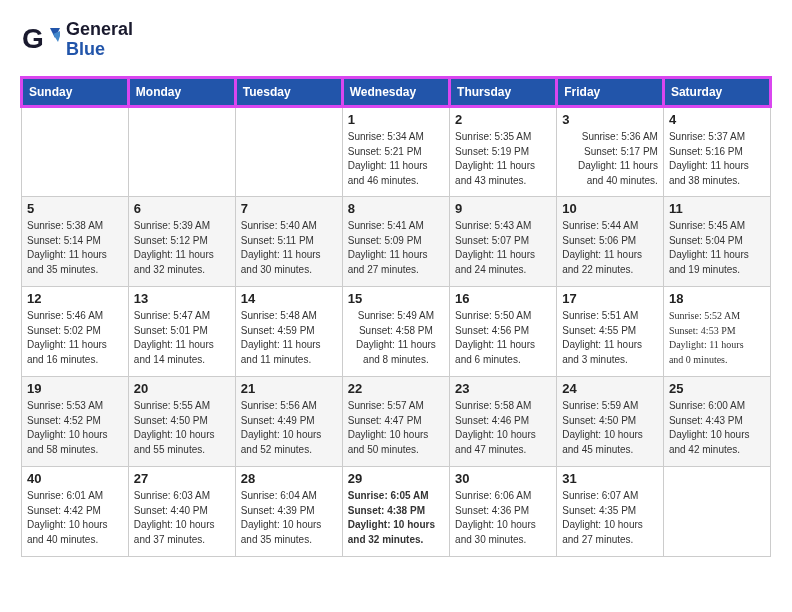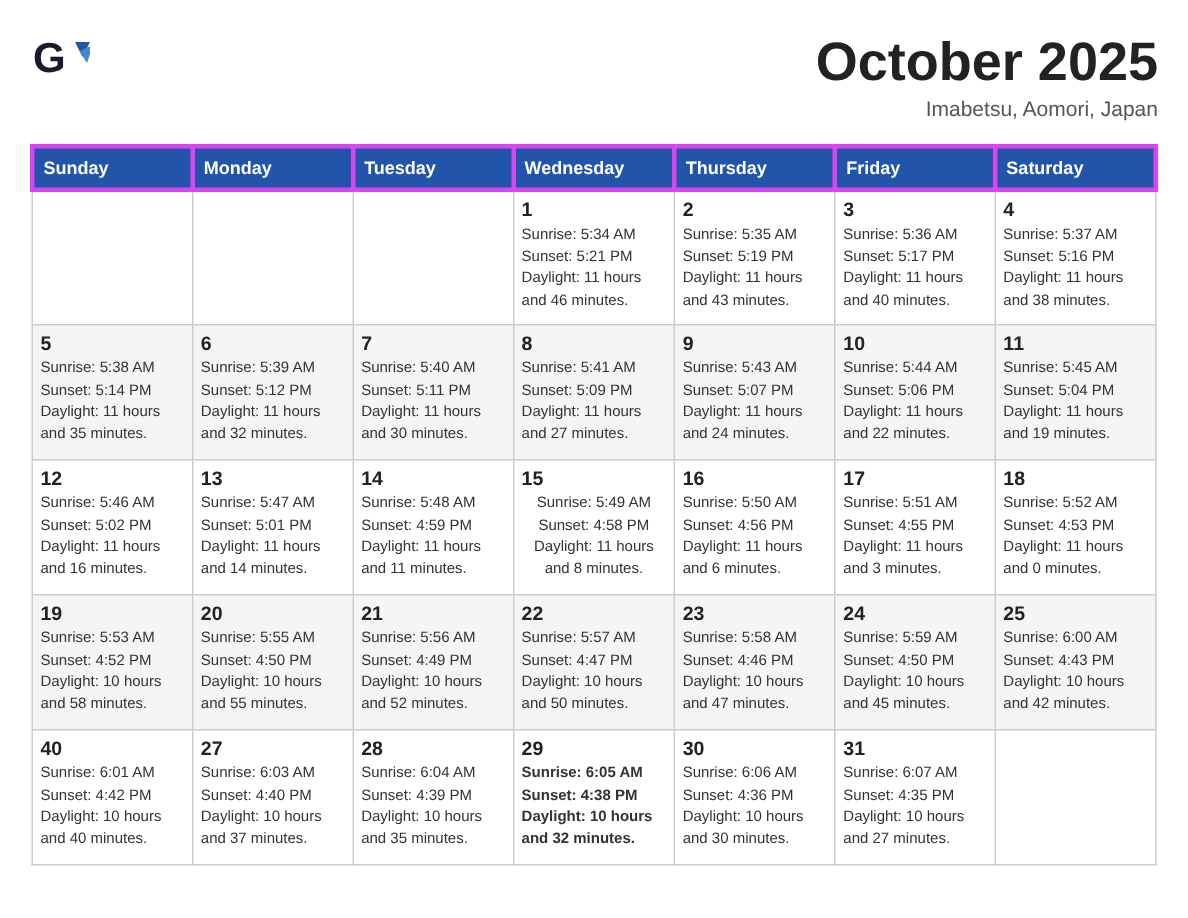--- a/index.html
+++ b/index.html
@@ -89,24 +89,24 @@
 </head>
 <body>
 
 <div class="header">
   <div class="logo">
     <svg class="logo-icon" viewBox="0 0 40 40">
       <text x="2" y="28" font-size="28" font-weight="bold" fill="#1a1a2e" font-family="Arial">G</text>
       <polygon points="30,8 40,8 35,18" fill="#2255aa"></polygon>
       <polygon points="33,14 42,10 38,22" fill="#4488cc"></polygon>
     </svg>
-  </div>
-  <div class="title-block">
-    <div class="month-title">October 2025</div>
-    <div class="location">Imabetsu, Aomori, Japan</div>
+    <div class="logo-text">
+      <span>General</span>
+      <span class="logo-blue">Blue</span>
+    </div>
   </div>
 </div>
 
 <table class="calendar">
   <thead>
     <tr id="weekday-header">
         <th>Sunday</th>
         <th>Monday</th>
         <th>Tuesday</th>
         <th>Wednesday</th>
@@ -129,21 +129,21 @@
         </td>
         <td>
           <div class="day-number">2</div>
           <div class="day-info" style="white-space: pre-line;">Sunrise: 5:35 AM
 Sunset: 5:19 PM
 Daylight: 11 hours
 and 43 minutes.</div>
         </td>
         <td>
           <div class="day-number">3</div>
-          <div class="day-info" style="white-space: pre-line;">Sunrise: 5:36 AM
+          <div class="day-info" style="white-space: pre-line; text-align: right;">Sunrise: 5:36 AM
 Sunset: 5:17 PM
 Daylight: 11 hours
 and 40 minutes.</div>
         </td>
         <td>
           <div class="day-number">4</div>
           <div class="day-info" style="white-space: pre-line;">Sunrise: 5:37 AM
 Sunset: 5:16 PM
 Daylight: 11 hours
 and 38 minutes.</div>
@@ -238,21 +238,21 @@
         </td>
         <td>
           <div class="day-number">17</div>
           <div class="day-info" style="white-space: pre-line;">Sunrise: 5:51 AM
 Sunset: 4:55 PM
 Daylight: 11 hours
 and 3 minutes.</div>
         </td>
         <td>
           <div class="day-number">18</div>
-          <div class="day-info" style="white-space: pre-line;">Sunrise: 5:52 AM
+          <div class="day-info" style="white-space: pre-line; font-family: Liberation Serif, serif;">Sunrise: 5:52 AM
 Sunset: 4:53 PM
 Daylight: 11 hours
 and 0 minutes.</div>
         </td>
       </tr>
       <tr class="row-shade">
         <td>
           <div class="day-number">19</div>
           <div class="day-info" style="white-space: pre-line;">Sunrise: 5:53 AM
 Sunset: 4:52 PM

